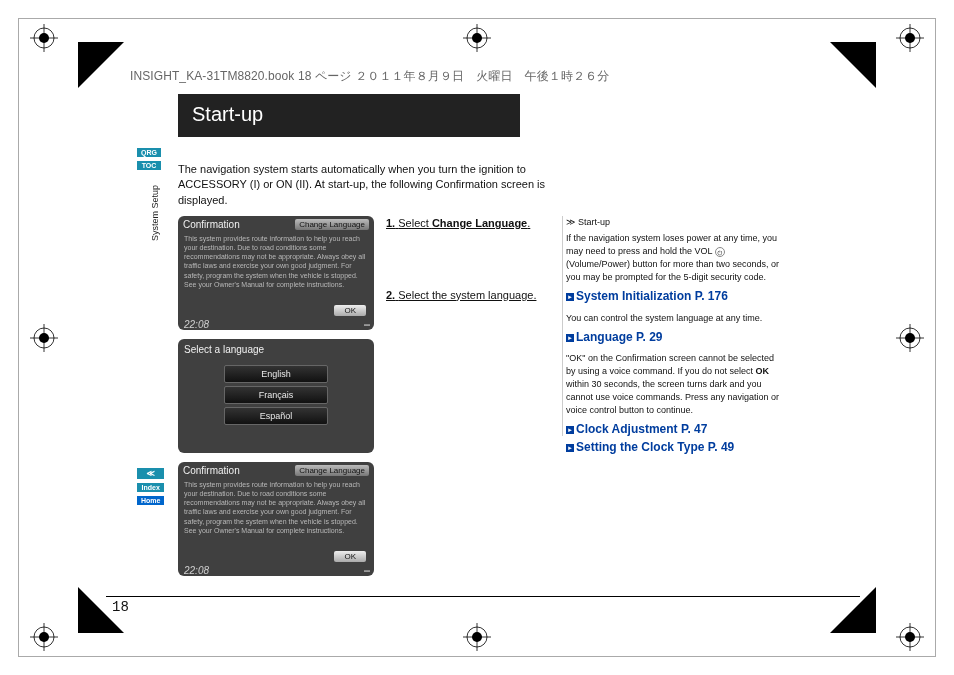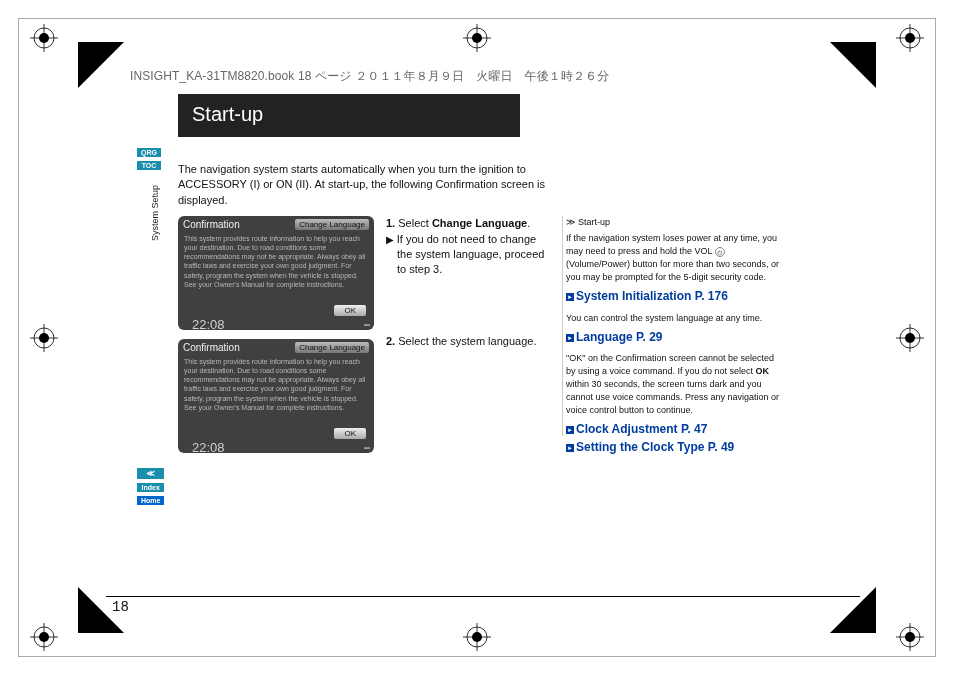--- a/index.html
+++ b/index.html
@@ -46,39 +46,39 @@
 
 .main-content { position: absolute; top: 162px; left: 178px; right: 88px; }
 .intro-text { font-size: 11px; line-height: 1.4; margin-bottom: 8px; width: 390px; }
 
 .body-grid { display: flex; gap: 12px; }
 .left-col { width: 196px; display: flex; flex-direction: column; gap: 9px; }
 .mid-col { width: 164px; font-size: 11px; line-height: 1.4; }
 .mid-block { margin-bottom: 56px; }
 .mid-block.second { margin-bottom: 68px; }
 .mid-col .triangle { font-size: 10px; }
-.mid-col p { padding-left: 11px; text-indent: -11px; }
+.mid-col p { padding-left: 11px; text-indent: -11px; text-decoration: underline; }
 
 .right-col { width: 218px; font-size: 9px; line-height: 1.45; position: relative; padding-left: 4px; }
 .right-col::before { content: ""; position: absolute; left: 0; top: 0; width: 1px; height: 220px; background: #ccc; }
 .right-head { font-size: 9px; margin-bottom: 3px; }
 .right-col p { margin-bottom: 4px; }
 .link { color: #003d9e; font-weight: bold; font-size: 12px; display: inline-block; }
 .link-ico { display: inline-block; width: 8px; height: 8px; background: #003d9e; color: #fff; font-size: 7px; text-align: center; line-height: 8px; margin-right: 2px; vertical-align: 1px; }
 .vol-ico { display: inline-block; width: 10px; height: 10px; border: 1px solid #888; border-radius: 50%; font-size: 6px; text-align: center; line-height: 10px; vertical-align: -1px; }
 
 
 .nav-shot { width: 196px; height: 114px; background: #404040; color: #e8e8e8; font-family: Arial, sans-serif; position: relative; border-radius: 6px; overflow: hidden; }
 .nav-hdr { display: flex; justify-content: space-between; align-items: center; padding: 3px 5px 2px; }
 .nav-hdr .t1 { font-size: 10px; color: #f0f0f0; }
 .nav-hdr .btn-cl { font-size: 8px; background: linear-gradient(#bbb,#777); color: #111; padding: 1px 4px; border-radius: 2px; }
 .nav-desc { font-size: 7px; color: #b8b8b8; line-height: 1.3; padding: 2px 6px; }
 .nav-ok { position: absolute; right: 8px; bottom: 14px; background: linear-gradient(#eee,#aaa); color: #111; font-size: 8px; padding: 1px 10px; border-radius: 2px; }
 .nav-foot { position: absolute; left: 0; right: 0; bottom: 0; height: 12px; display: flex; align-items: center; }
-.nav-time { font-size: 13px; color: #cfcfcf; padding-left: 14px; }
+.nav-time { font-size: 10px; color: #cfcfcf; padding-left: 6px; font-style: italic; }
 .nav-foot .sp { flex: 1; }
 .nav-sm { font-size: 6px; color: #999; padding-right: 4px; }
 
 .nav-lang-title { font-size: 10px; color: #f0f0f0; padding: 5px 6px 4px; }
 .lang-list { display: flex; flex-direction: column; gap: 3px; align-items: center; margin-top: 6px; }
 .lang-item { width: 104px; border: 1px solid #666; background: linear-gradient(#333,#111); color: #e8e8e8; font-size: 9px; text-align: center; padding: 3px 0; border-radius: 2px; }
 
 
 .page-num { position: absolute; left: 112px; bottom: 60px; font-size: 14px; color: #111; font-family: Liberation Mono, monospace; }
 .page-rule { position: absolute; left: 106px; right: 94px; bottom: 78px; height: 1px; background: #000; }
@@ -179,40 +179,47 @@
         </div>
         <div class="nav-desc">This system provides route information to help you reach your destination. Due to road conditions some recommendations may not be appropriate. Always obey all traffic laws and exercise your own good judgment. For safety, program the system when the vehicle is stopped. See your Owner's Manual for complete instructions.</div>
         <div class="nav-ok">OK</div>
         <div class="nav-foot">
             <span class="nav-time">22:08</span>
             <span class="sp"></span>
             <span class="nav-sm">▬</span>
           </div>
       </div>
 
+      <div class="nav-shot">
+        <div class="nav-lang-title">Select a language</div>
+        <div class="lang-list">
+          <div class="lang-item">English</div>
+          <div class="lang-item">Français</div>
+          <div class="lang-item">Español</div>
+        </div>
+      </div>
 
       <div class="nav-shot">
         <div class="nav-hdr">
           <span class="t1">Confirmation</span>
           <span class="btn-cl">Change Language</span>
         </div>
         <div class="nav-desc">This system provides route information to help you reach your destination. Due to road conditions some recommendations may not be appropriate. Always obey all traffic laws and exercise your own good judgment. For safety, program the system when the vehicle is stopped. See your Owner's Manual for complete instructions.</div>
         <div class="nav-ok">OK</div>
         <div class="nav-foot">
             <span class="nav-time">22:08</span>
             <span class="sp"></span>
             <span class="nav-sm">▬</span>
           </div>
       </div>
     </div>
 
     <div class="mid-col">
       <div class="mid-block">
         <p><b>1.</b> <span>Select </span><b>Change Language</b><span>.</span></p>
-        <p><span class="triangle">▶</span> <span style="display:inline">If you do not need to change the system language, proceed to step 3.</span></p>
       </div>
       <div class="mid-block second">
         <p><b>2.</b> <span>Select the system language.</span></p>
       </div>
     </div>
 
     <div class="right-col">
       <div class="right-head"><span>≫</span> <span>Start-up</span></div>
       <p><span>If the navigation system loses power at any time, you may need to press and hold the VOL </span><span class="vol-ico">⏻</span><span> (Volume/Power) button for more than two seconds, or you may be prompted for the 5-digit security code.</span></p>
       <div><span class="link-ico">▸</span><a class="link"><span>System Initialization</span> <span>P. 176</span></a></div>

